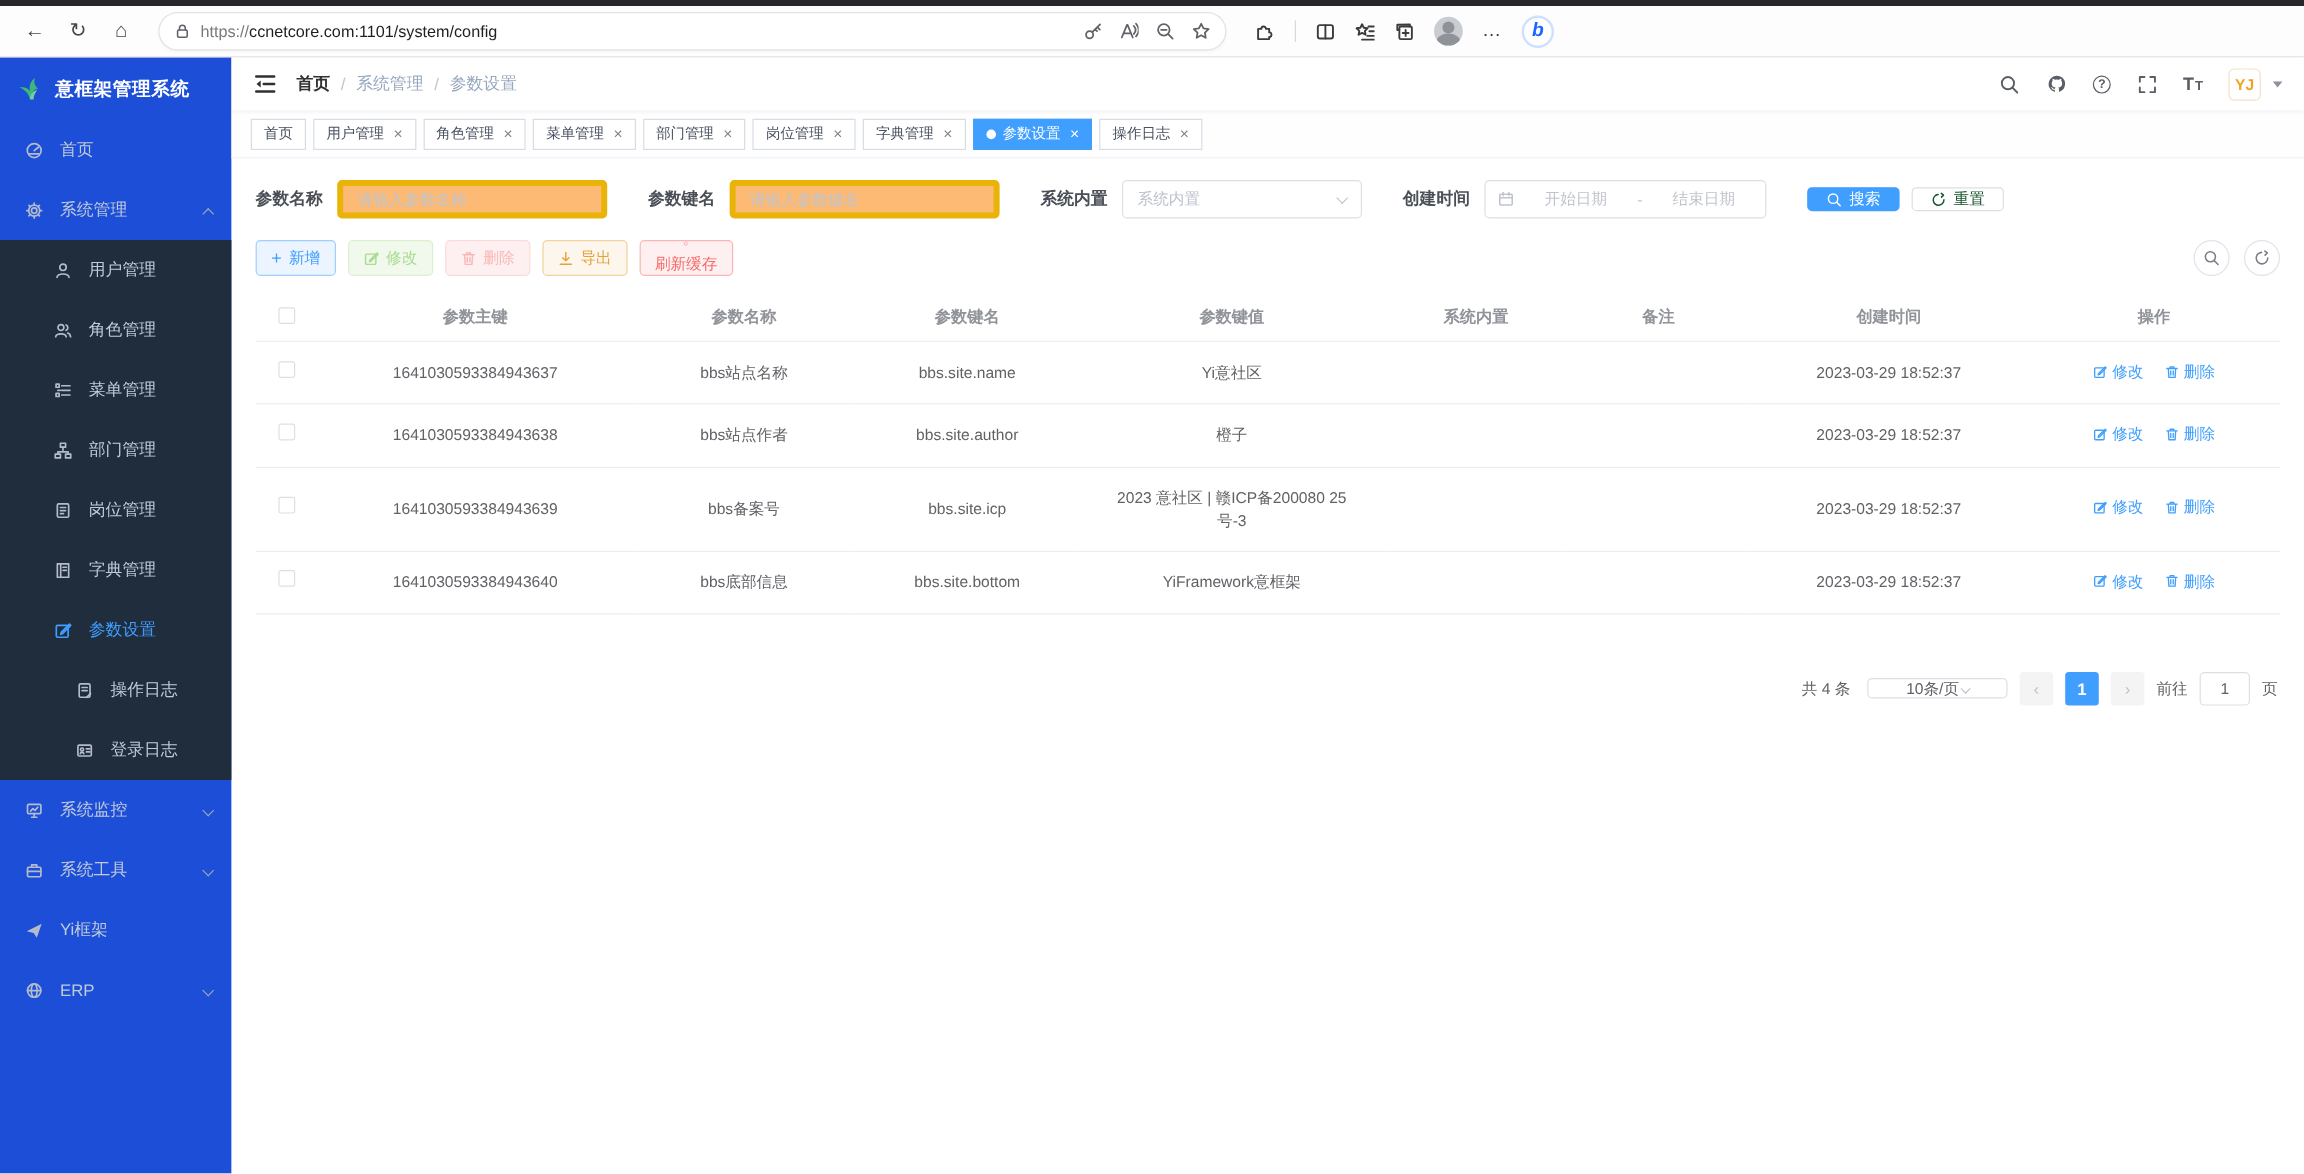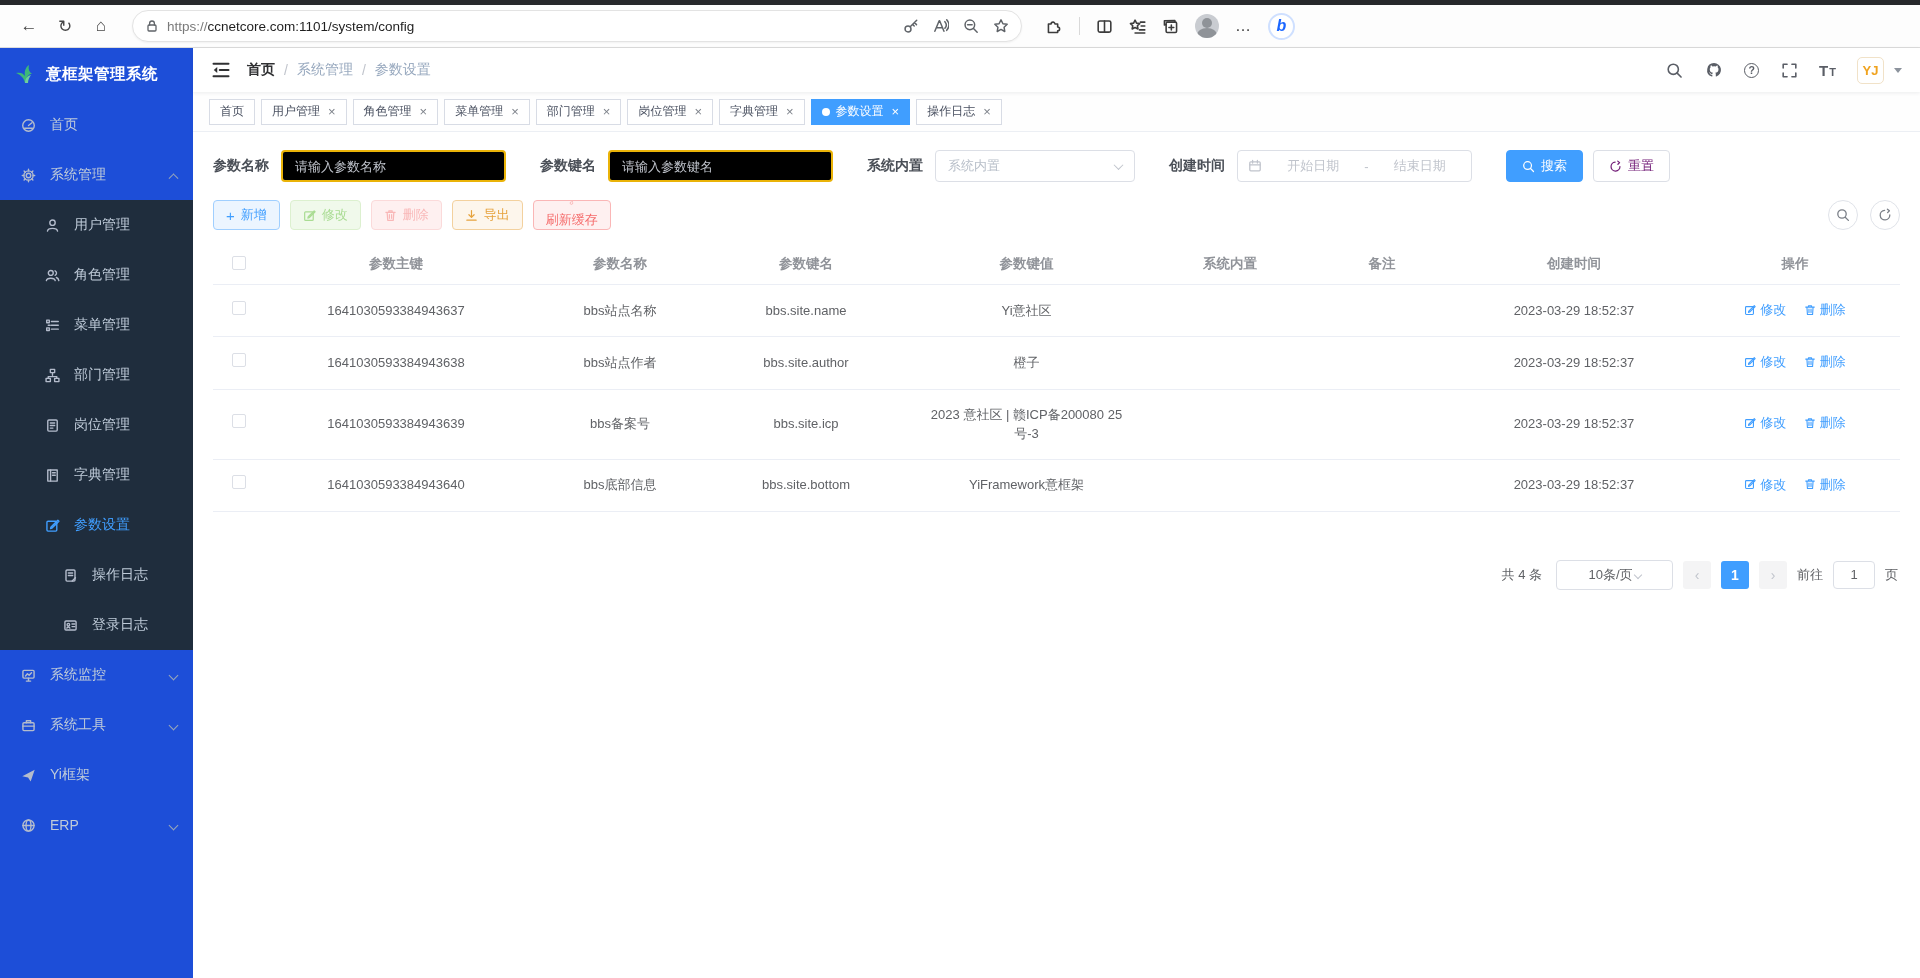--- a/index.html
+++ b/index.html
@@ -78,35 +78,35 @@
   .tag.active { background:#409eff; border-color:#409eff; color:#fff; }
   .tag.active .x { color:#fff; }
   .tag .dot { width:8px; height:8px; border-radius:50%; background:#fff; }
 
   
   .content { padding:18px 20px 0 20px; flex:1; overflow:hidden; }
 
   .filter-row { display:flex; align-items:center; font-size:14px; }
   .f-group { display:flex; align-items:center; margin-right:34px; }
   .f-label { font-weight:700; color:#4a4f57; margin-right:12px; white-space:nowrap; }
-  .inp { height:32px; border:2px solid #eab308; border-radius:4px; padding:0 12px; font-size:13px;
-    color:#606266; font-family:inherit; outline:none; background:#000000; }
+  .inp { height:32px; border:5px solid #eab308; border-radius:4px; padding:0 12px; font-size:13px;
+    color:#606266; font-family:inherit; outline:none; background:#fdba74; }
   .inp::placeholder { color:#c0c4cc; }
   .w225 { width:225px; }
   .select-box { width:200px; height:32px; border:1px solid #dcdfe6; border-radius:4px;
     display:flex; align-items:center; padding:0 12px; color:#b8bfc9; font-size:13px; cursor:pointer; }
   .select-box .chevd { width:7px; height:7px; border-right:1.5px solid #c0c4cc; border-bottom:1.5px solid #c0c4cc;
     transform:rotate(45deg) translate(-1px,-1px); margin-left:auto; }
   .daterange { width:235px; height:32px; border:1px solid #dcdfe6; border-radius:4px;
     display:flex; align-items:center; gap:10px; padding:0 10px; font-size:13px; color:#c0c4cc; }
   .daterange .ph { flex:1; text-align:center; }
-  .btn { height:32px; border-radius:4px; font-size:13px; display:inline-flex; align-items:center; gap:6px;
+  .btn { height:20px; border-radius:4px; font-size:13px; display:inline-flex; align-items:center; gap:6px;
     padding:4px 15px; cursor:pointer; border:1px solid transparent; font-family:inherit; white-space:nowrap; }
   .btn-primary { background:#409eff; color:#fff; border-color:#409eff; }
-  .btn-plain { background:#fff; color:#701a75; border-color:#dcdfe6; }
+  .btn-plain { background:#fff; color:#14532d; border-color:#dcdfe6; }
   .ml40 { margin-left:6px; } .ml10 { margin-left:10px; }
 
   .toolbar { display:flex; align-items:center; gap:10px; margin-top:18px; }
   .tb { height:30px; padding:0 12px; }
   .btn-add { color:#409eff; background:#ecf5ff; border-color:#a0cfff; }
   .btn-edit-dis { color:#a9dc93; background:#f0f9eb; border-color:#dcf0cf; }
   .btn-del-dis { color:#f9b7b7; background:#fef0f0; border-color:#fbdada; }
   .btn-export { color:#e6a23c; background:#fdf6ec; border-color:#f3d19e; }
   .btn-cache { color:#f56c6c; background:#fef0f0; border-color:#fab6b6;flex-direction:column; }
   .tool-right { margin-left:auto; display:flex; gap:12px; }
@@ -118,21 +118,21 @@
   .grid th { color:#909399; font-weight:700; font-size:13.5px; padding:11px 6px; border-bottom:1px solid #ebeef5; text-align:center; }
   .grid td { color:#606266; padding:15px 6px; border-bottom:1px solid #ebeef5; text-align:center; vertical-align:middle; line-height:1.5; }
   .cbx { width:14px; height:14px; border:1px solid #dcdfe6; border-radius:2px; display:inline-block; background:#fff; cursor:pointer; }
   .op-link { color:#409eff; cursor:pointer; display:inline-flex; align-items:center; gap:4px; }
   .op-link + .op-link { margin-left:14px; }
 
   
   .pager { display:flex; align-items:center; justify-content:flex-end; gap:10px;
     margin-top:48px; font-size:13px; color:#606266; padding-right:2px; }
   .pg-total { margin-right:4px; }
-  .pg-size { width:117px; height:30px; border:1px solid #dcdfe6; border-radius:4px; display:flex;
+  .pg-size { width:117px; height:17px; border:1px solid #dcdfe6; border-radius:4px; display:flex;
     align-items:center; justify-content:center; gap:2px; color:#606266; cursor:pointer; }
   .pg-size .chevd { width:6px; height:6px; border-right:1.4px solid #c0c4cc; border-bottom:1.4px solid #c0c4cc; transform:rotate(45deg); }
   .pg-btn { min-width:28px; height:28px; border-radius:3px; background:#f4f4f5; color:#c0c4cc;
     display:flex; align-items:center; justify-content:center; font-size:14px; cursor:pointer; }
   .pg-btn.cur { background:#409eff; color:#fff; font-weight:bold; }
   .pg-goto-input { width:42px; height:28px; border:1px solid #dcdfe6; border-radius:4px; text-align:center;
     font-size:13px; color:#606266; outline:none; font-family:inherit; }
 </style>
 </head>
 <body>

